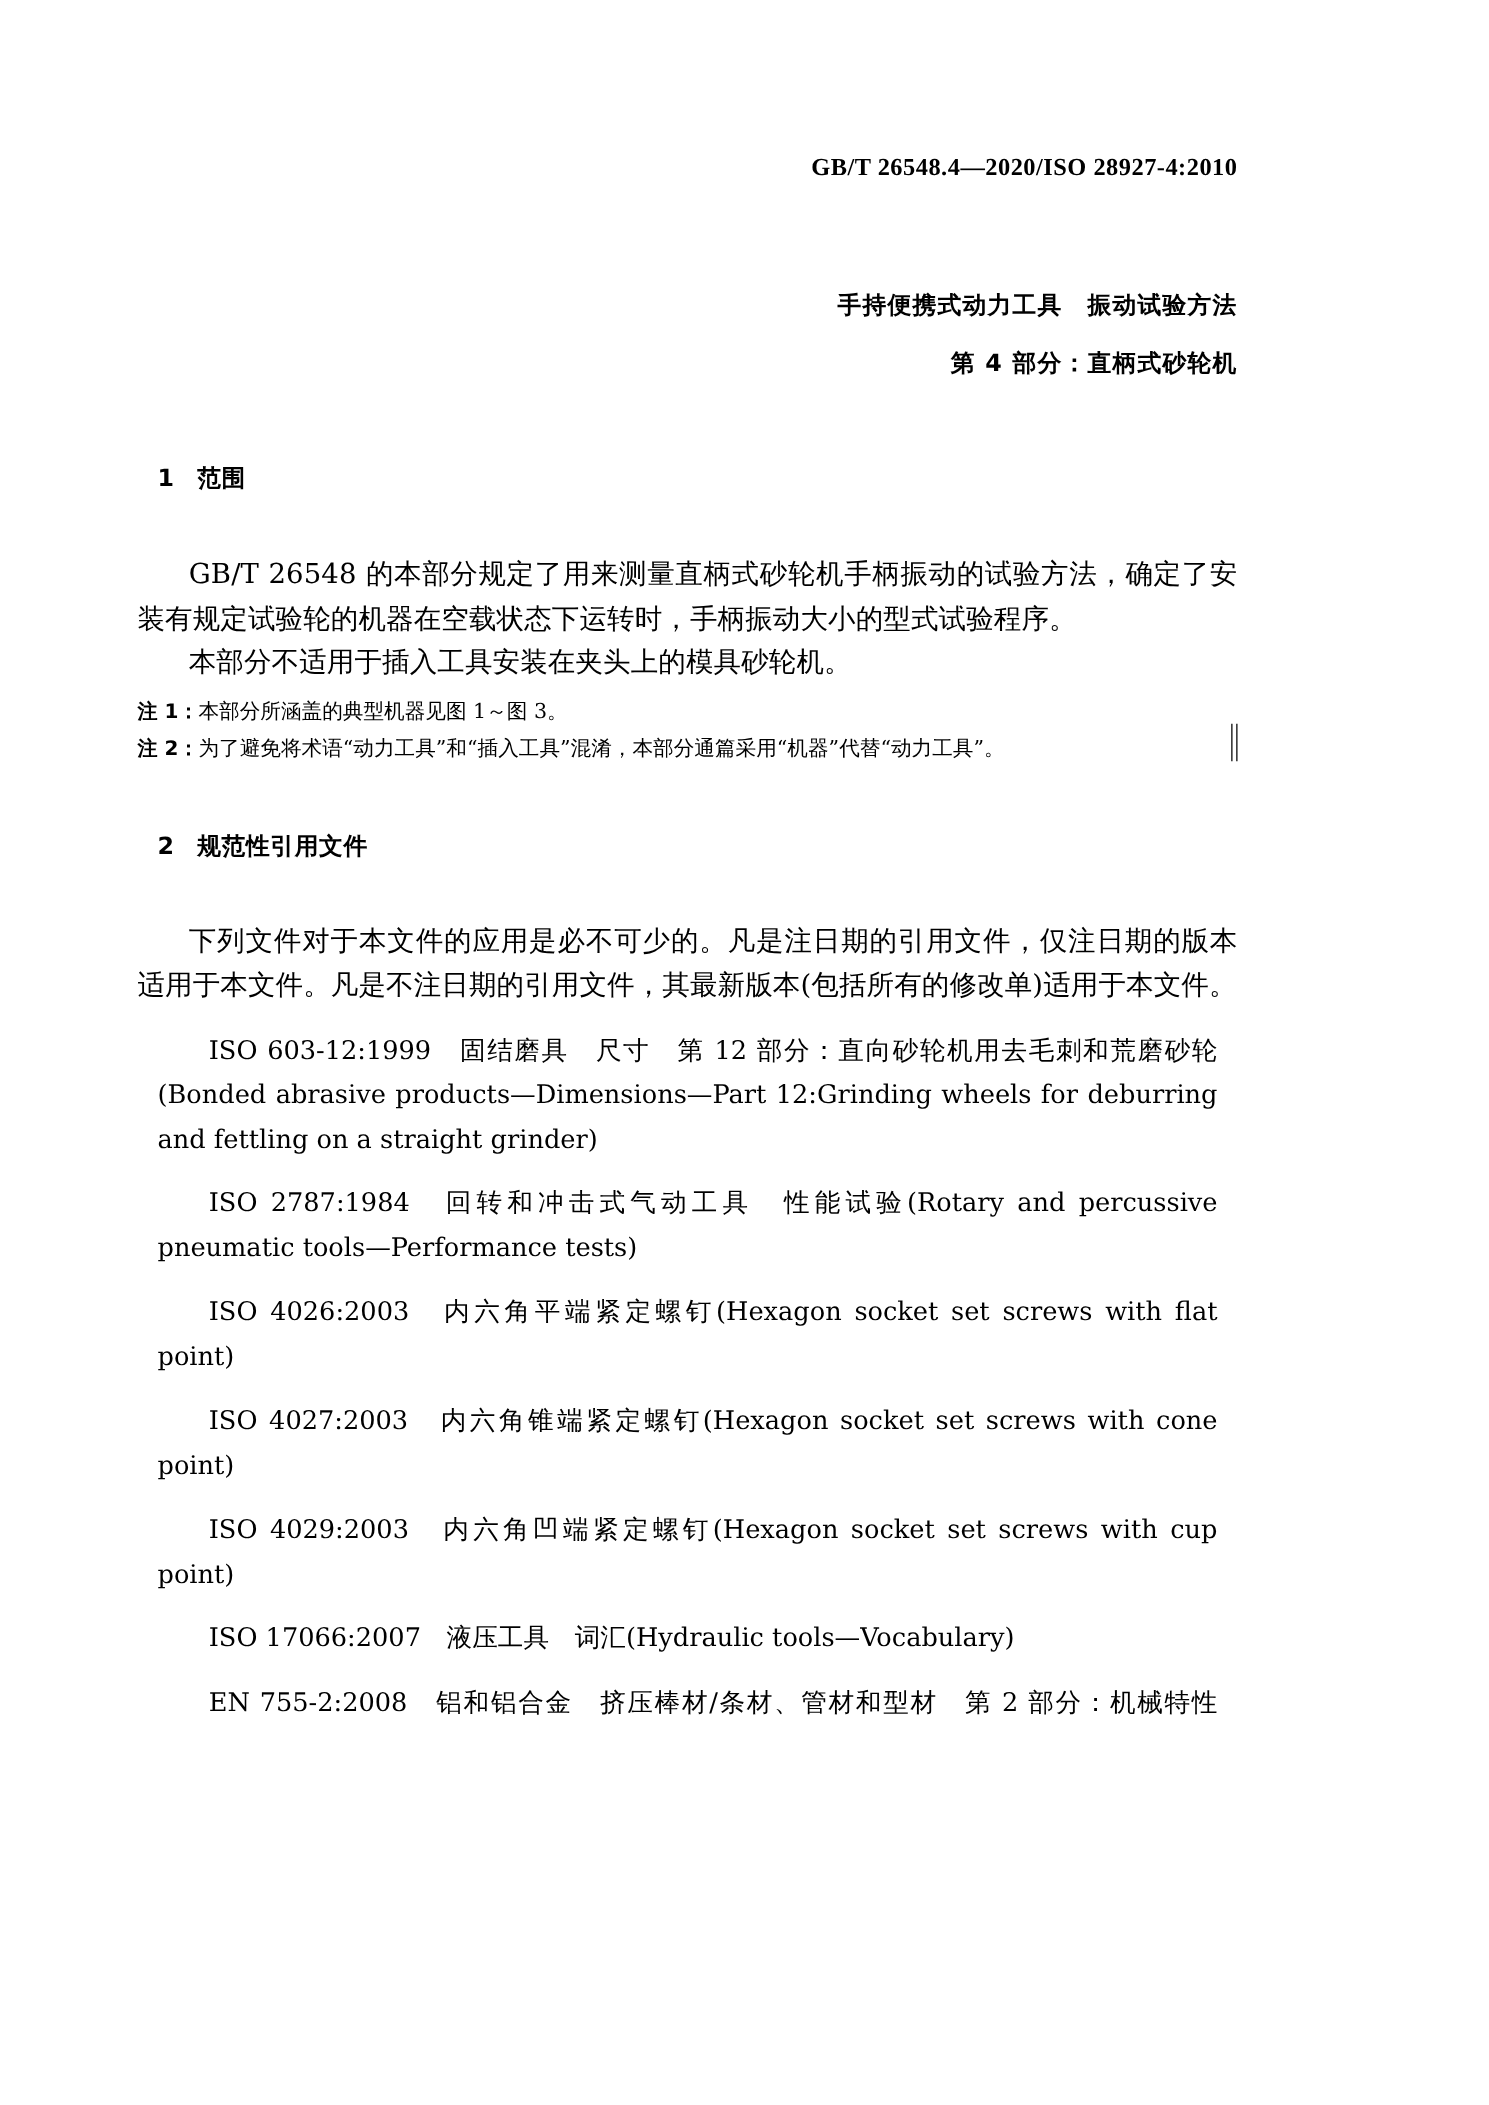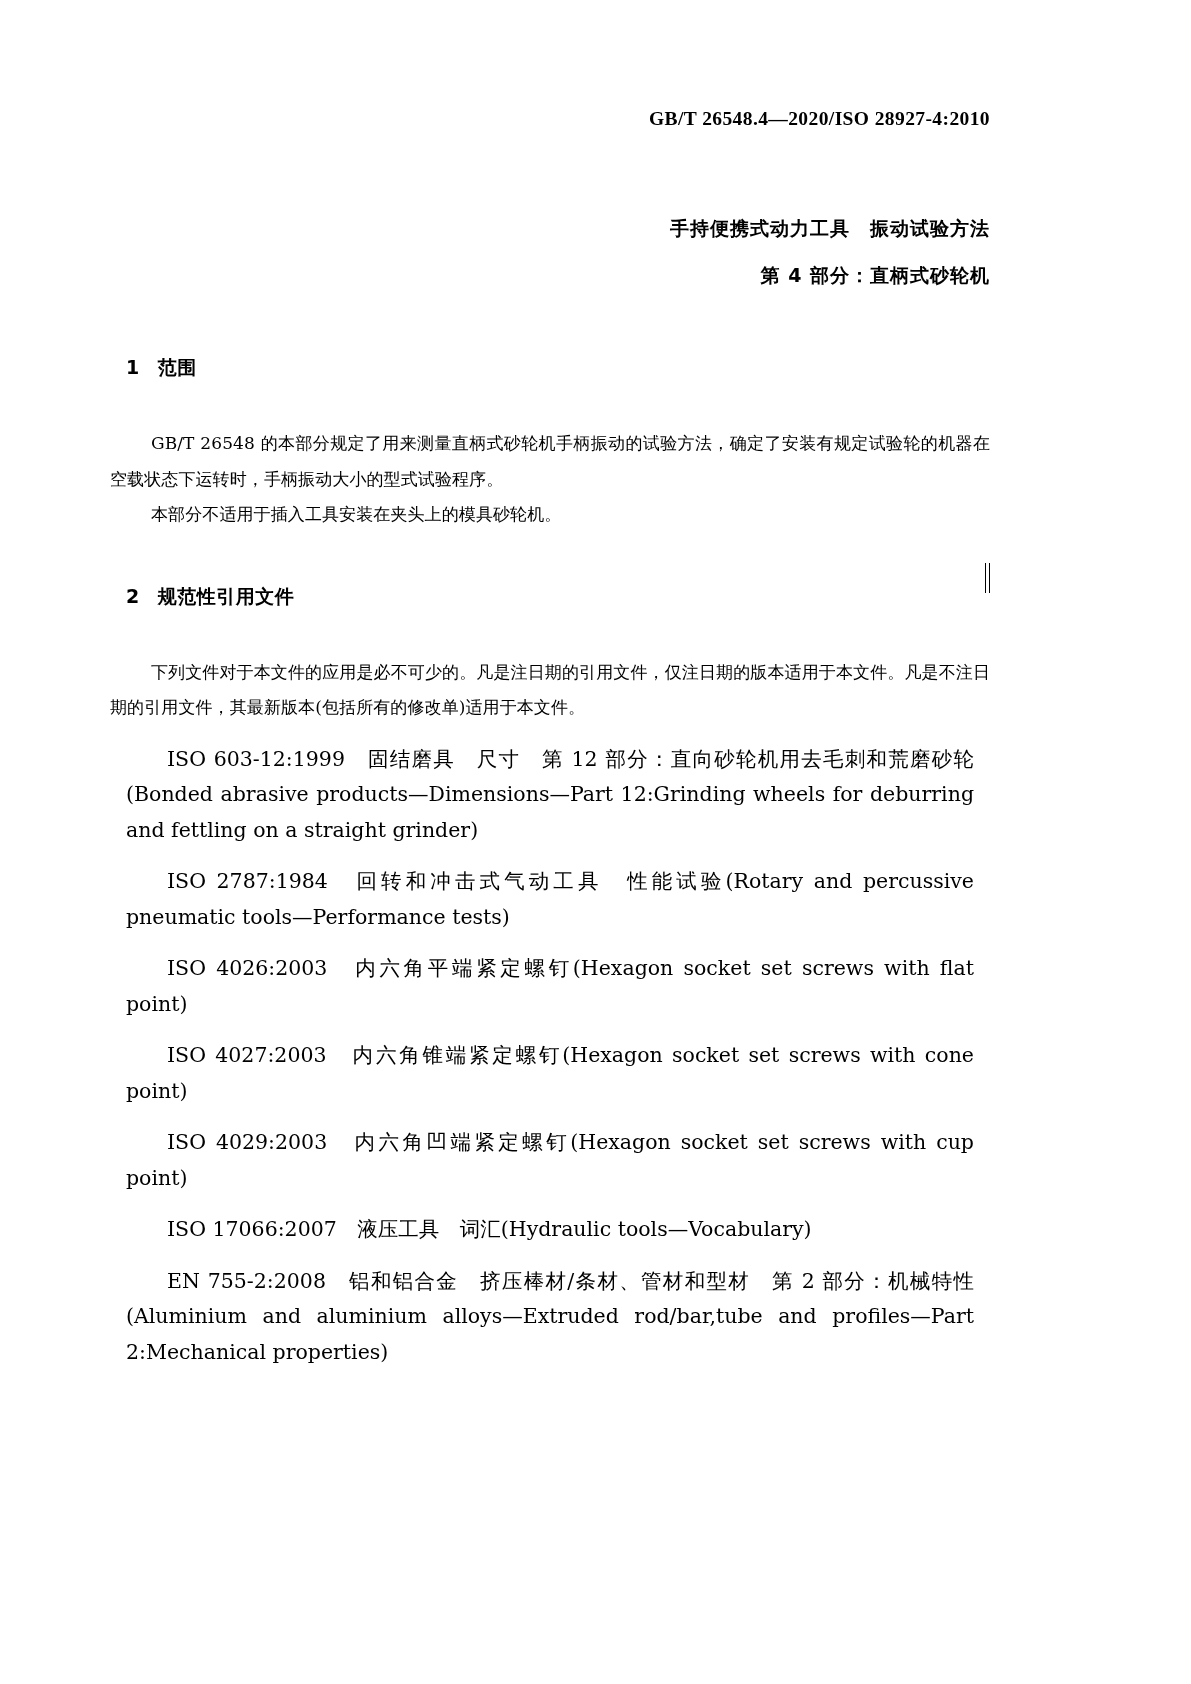--- a/index.html
+++ b/index.html
@@ -11,21 +11,21 @@
     width: 1191px;
     height: 1684px;
     position: relative;
     font-family: "DejaVu Serif", "Liberation Serif", serif;
     color: #000000;
     -webkit-font-smoothing: antialiased;
   }
 
   .page {
     position: absolute;
-    left: 0; top: 0;
+    left: 0; top: 16px;
     width: 1191px;
     height: 1364px;
     overflow: hidden;
   }
 
   
   .running-header {
     position: absolute;
     left: 110px;
     top: 108px;
@@ -69,21 +69,21 @@
     letter-spacing: 0.5px;
     line-height: 26px;
   }
   .clause-num { margin-right: 18px; }
 
   .gap-after-heading { height: 30px; }
   .gap-before-heading { height: 34px; }
 
   p.para {
     margin: 0;
-    font-size: 17px;
+    font-size: 22px;
     line-height: 35.5px;
     text-align: justify;
     text-justify: inter-ideograph;
     text-indent: 41px;
     letter-spacing: 0.1px;
     font-family: "DejaVu Serif", "Liberation Serif", serif;
   }
 
   p.note {
     margin: 0;
@@ -149,20 +149,28 @@
   <div class="content">
 
     <h2 class="clause">
       <span class="clause-num">1</span><span>范围</span>
     </h2>
     <div class="gap-after-heading"></div>
 
     <p class="para">GB/T 26548 的本部分规定了用来测量直柄式砂轮机手柄振动的试验方法，确定了安装有规定试验轮的机器在空载状态下运转时，手柄振动大小的型式试验程序。</p>
     <p class="para">本部分不适用于插入工具安装在夹头上的模具砂轮机。</p>
 
+    <div class="notes-block">
+      <p class="note">
+        <span class="note-label">注 1：</span><span>本部分所涵盖的典型机器见图 1～图 3。</span>
+      </p>
+      <p class="note">
+        <span class="note-label">注 2：</span><span>为了避免将术语“动力工具”和“插入工具”混淆，本部分通篇采用“机器”代替“动力工具”。</span>
+      </p>
+    </div>
 
     <div class="gap-before-heading"></div>
 
     <h2 class="clause">
       <span class="clause-num">2</span><span>规范性引用文件</span>
     </h2>
     <div class="gap-after-heading"></div>
 
     <p class="para">下列文件对于本文件的应用是必不可少的。凡是注日期的引用文件，仅注日期的版本适用于本文件。凡是不注日期的引用文件，其最新版本(包括所有的修改单)适用于本文件。</p>
 

